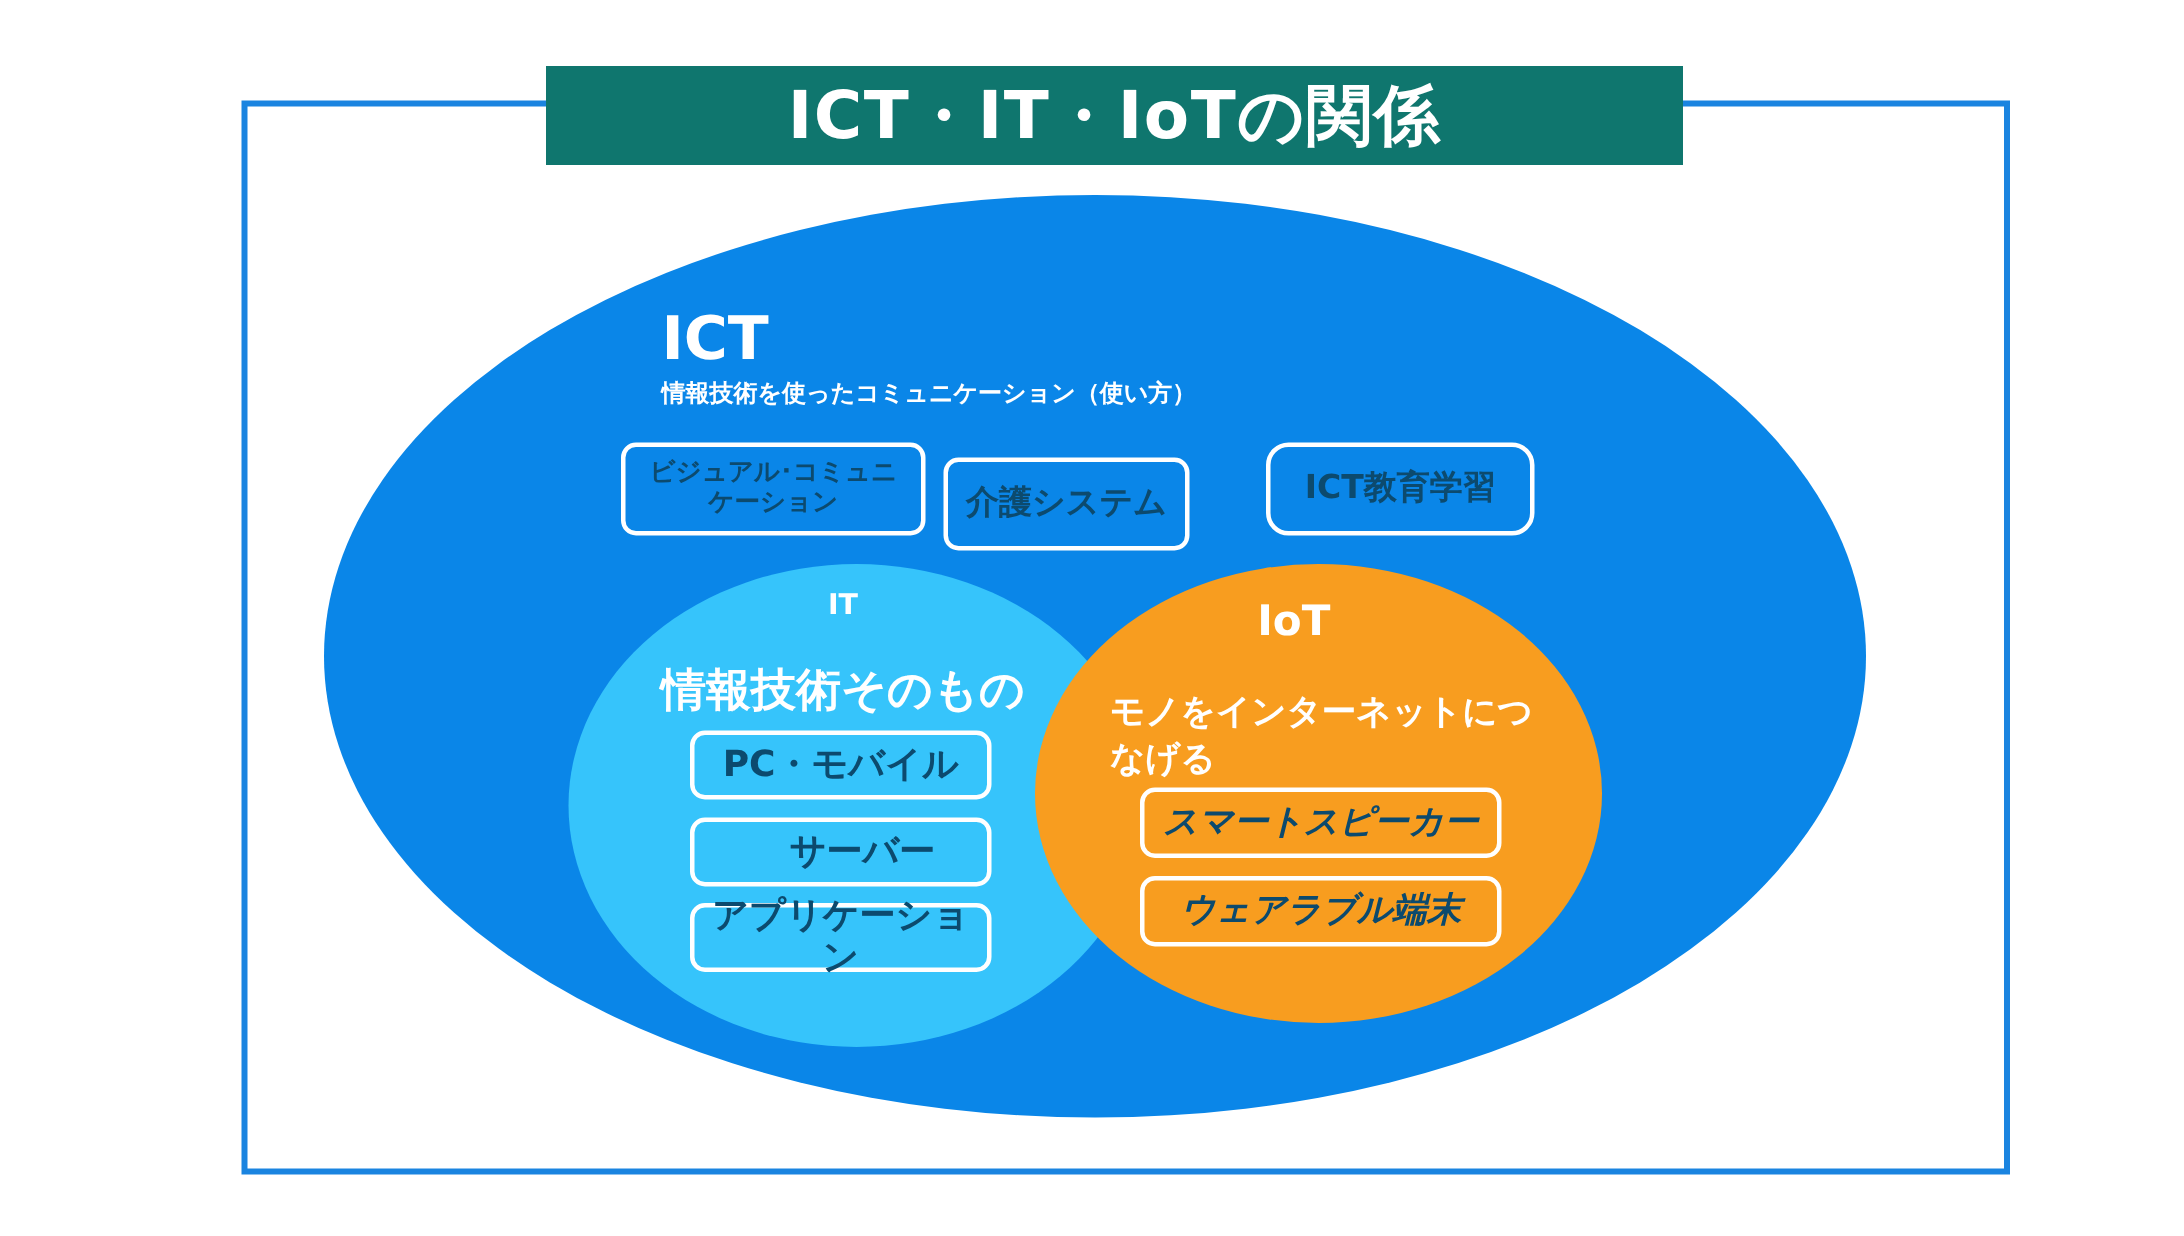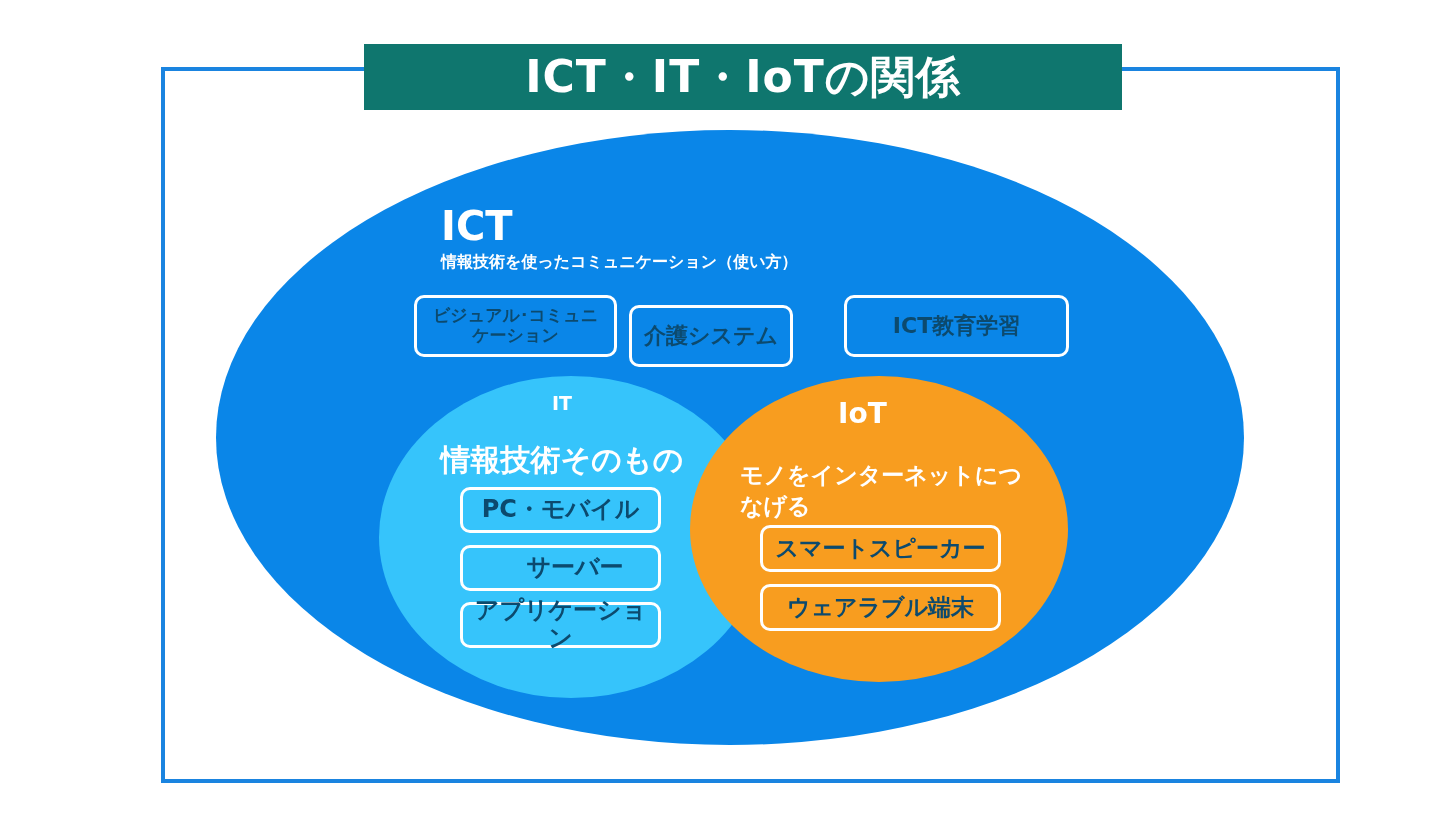--- a/index.html
+++ b/index.html
@@ -20,21 +20,21 @@
     .box { position: absolute; border: 3px solid #ffffff; border-radius: 10px; box-sizing: border-box;
            display: flex; align-items: center; justify-content: center; text-align: center;
            font-weight: bold; color: #0c4a6e; line-height: 1.15; }
     .ict-box { top: 295px; height: 62px; font-size: 22px; }
     .ict-box.small { font-size: 17px; }
     .it-title { left: 379px; width: 366px; top: 392px; text-align: center; font-size: 19px; font-weight: bold; }
     .it-desc { left: 379px; width: 366px; top: 440px; text-align: center; font-size: 30px; font-weight: bold; }
     .it-box { left: 460px; width: 201px; height: 46px; font-size: 24px; }
     .iot-title { left: 800px; width: 125px; top: 397px; text-align: center; font-size: 28px; font-weight: bold; }
     .iot-desc { left: 740px; width: 300px; top: 460px; font-size: 23px; font-weight: bold; line-height: 1.35; }
-    .iot-box { left: 760px; width: 241px; height: 47px; font-size: 23px; }
+    .iot-box { left: 760px; width: 241px; height: 47px; font-size: 23px; font-style: italic; }
   </style>
 </head>
 <body>
 
 <div class="frame"></div>
 
 <div class="title-bar">
   <span>ICT・IT・IoTの関係</span>
 </div>
 
@@ -47,21 +47,21 @@
 
 <div class="box ict-box small" style="left:414px;width:203px;">
   <div>
     <div>ビジュアル･コミュニ</div>
     <div>ケーション</div>
   </div>
 </div>
 <div class="box ict-box" style="left:629px;width:164px;margin-top:10px;">
   <span>介護システム</span>
 </div>
-<div class="box ict-box" style="left:844px;width:225px;">
+<div class="box ict-box" style="left:844px;width:179px;border-radius:15px;">
   <span>ICT教育学習</span>
 </div>
 
 <div class="abs it-title">IT</div>
 <div class="abs it-desc">情報技術そのもの</div>
 <div class="box it-box" style="top:487px;">
   <span>PC・モバイル</span>
 </div>
 <div class="box it-box" style="top:545px;padding-left:29px;">
   <span>サーバー</span>

